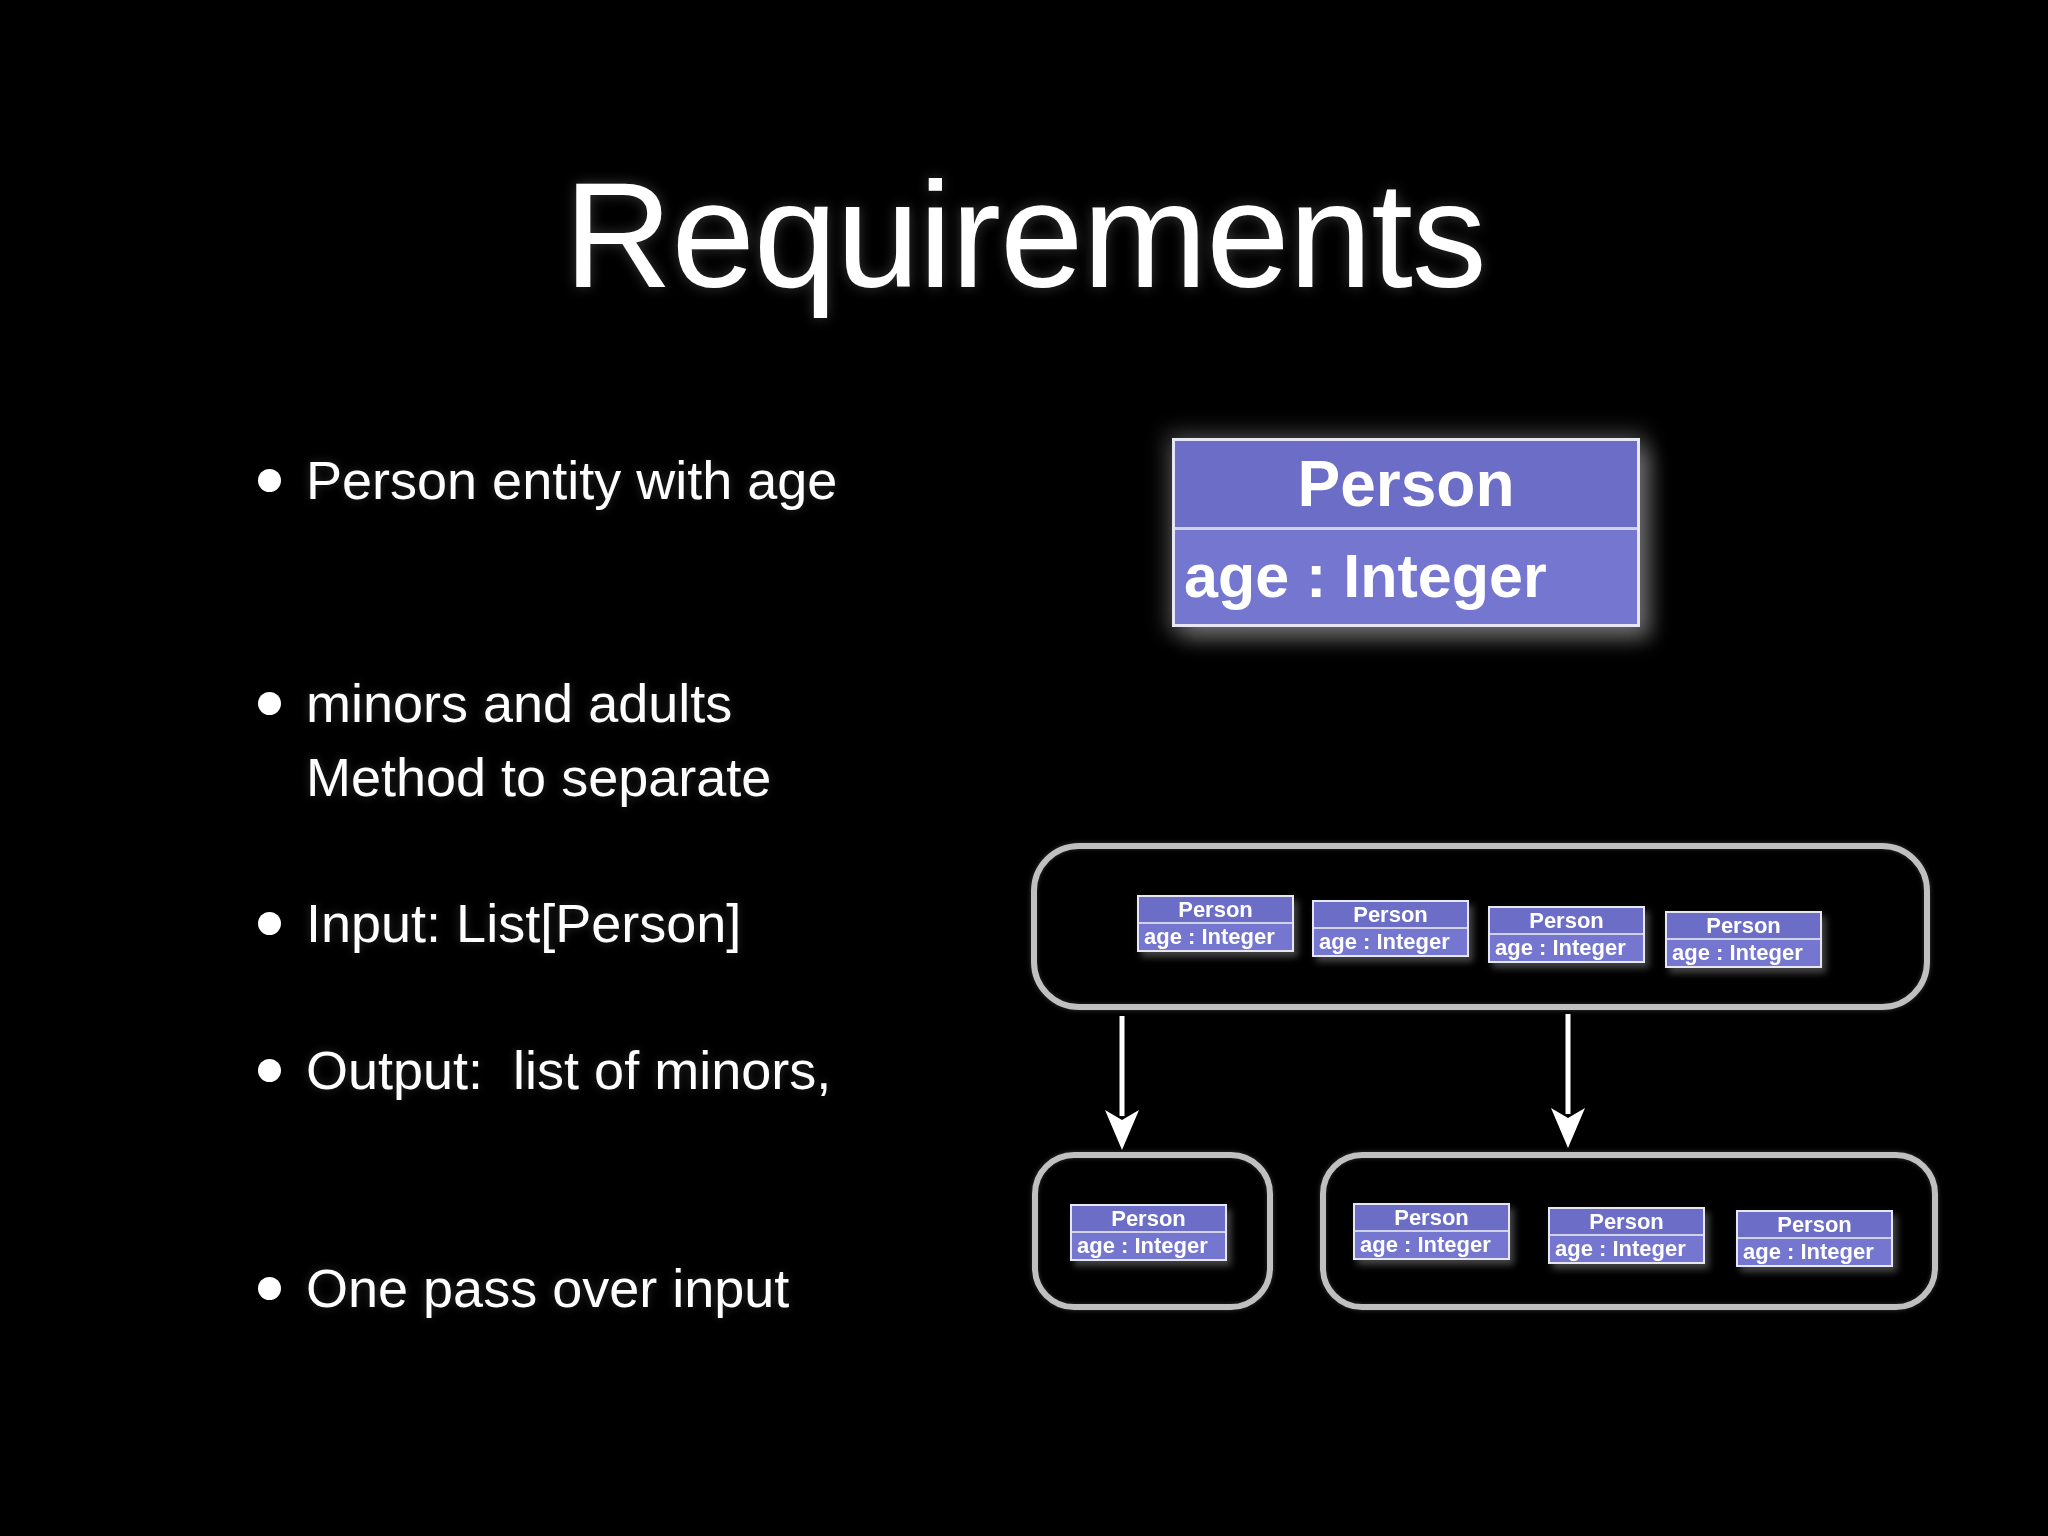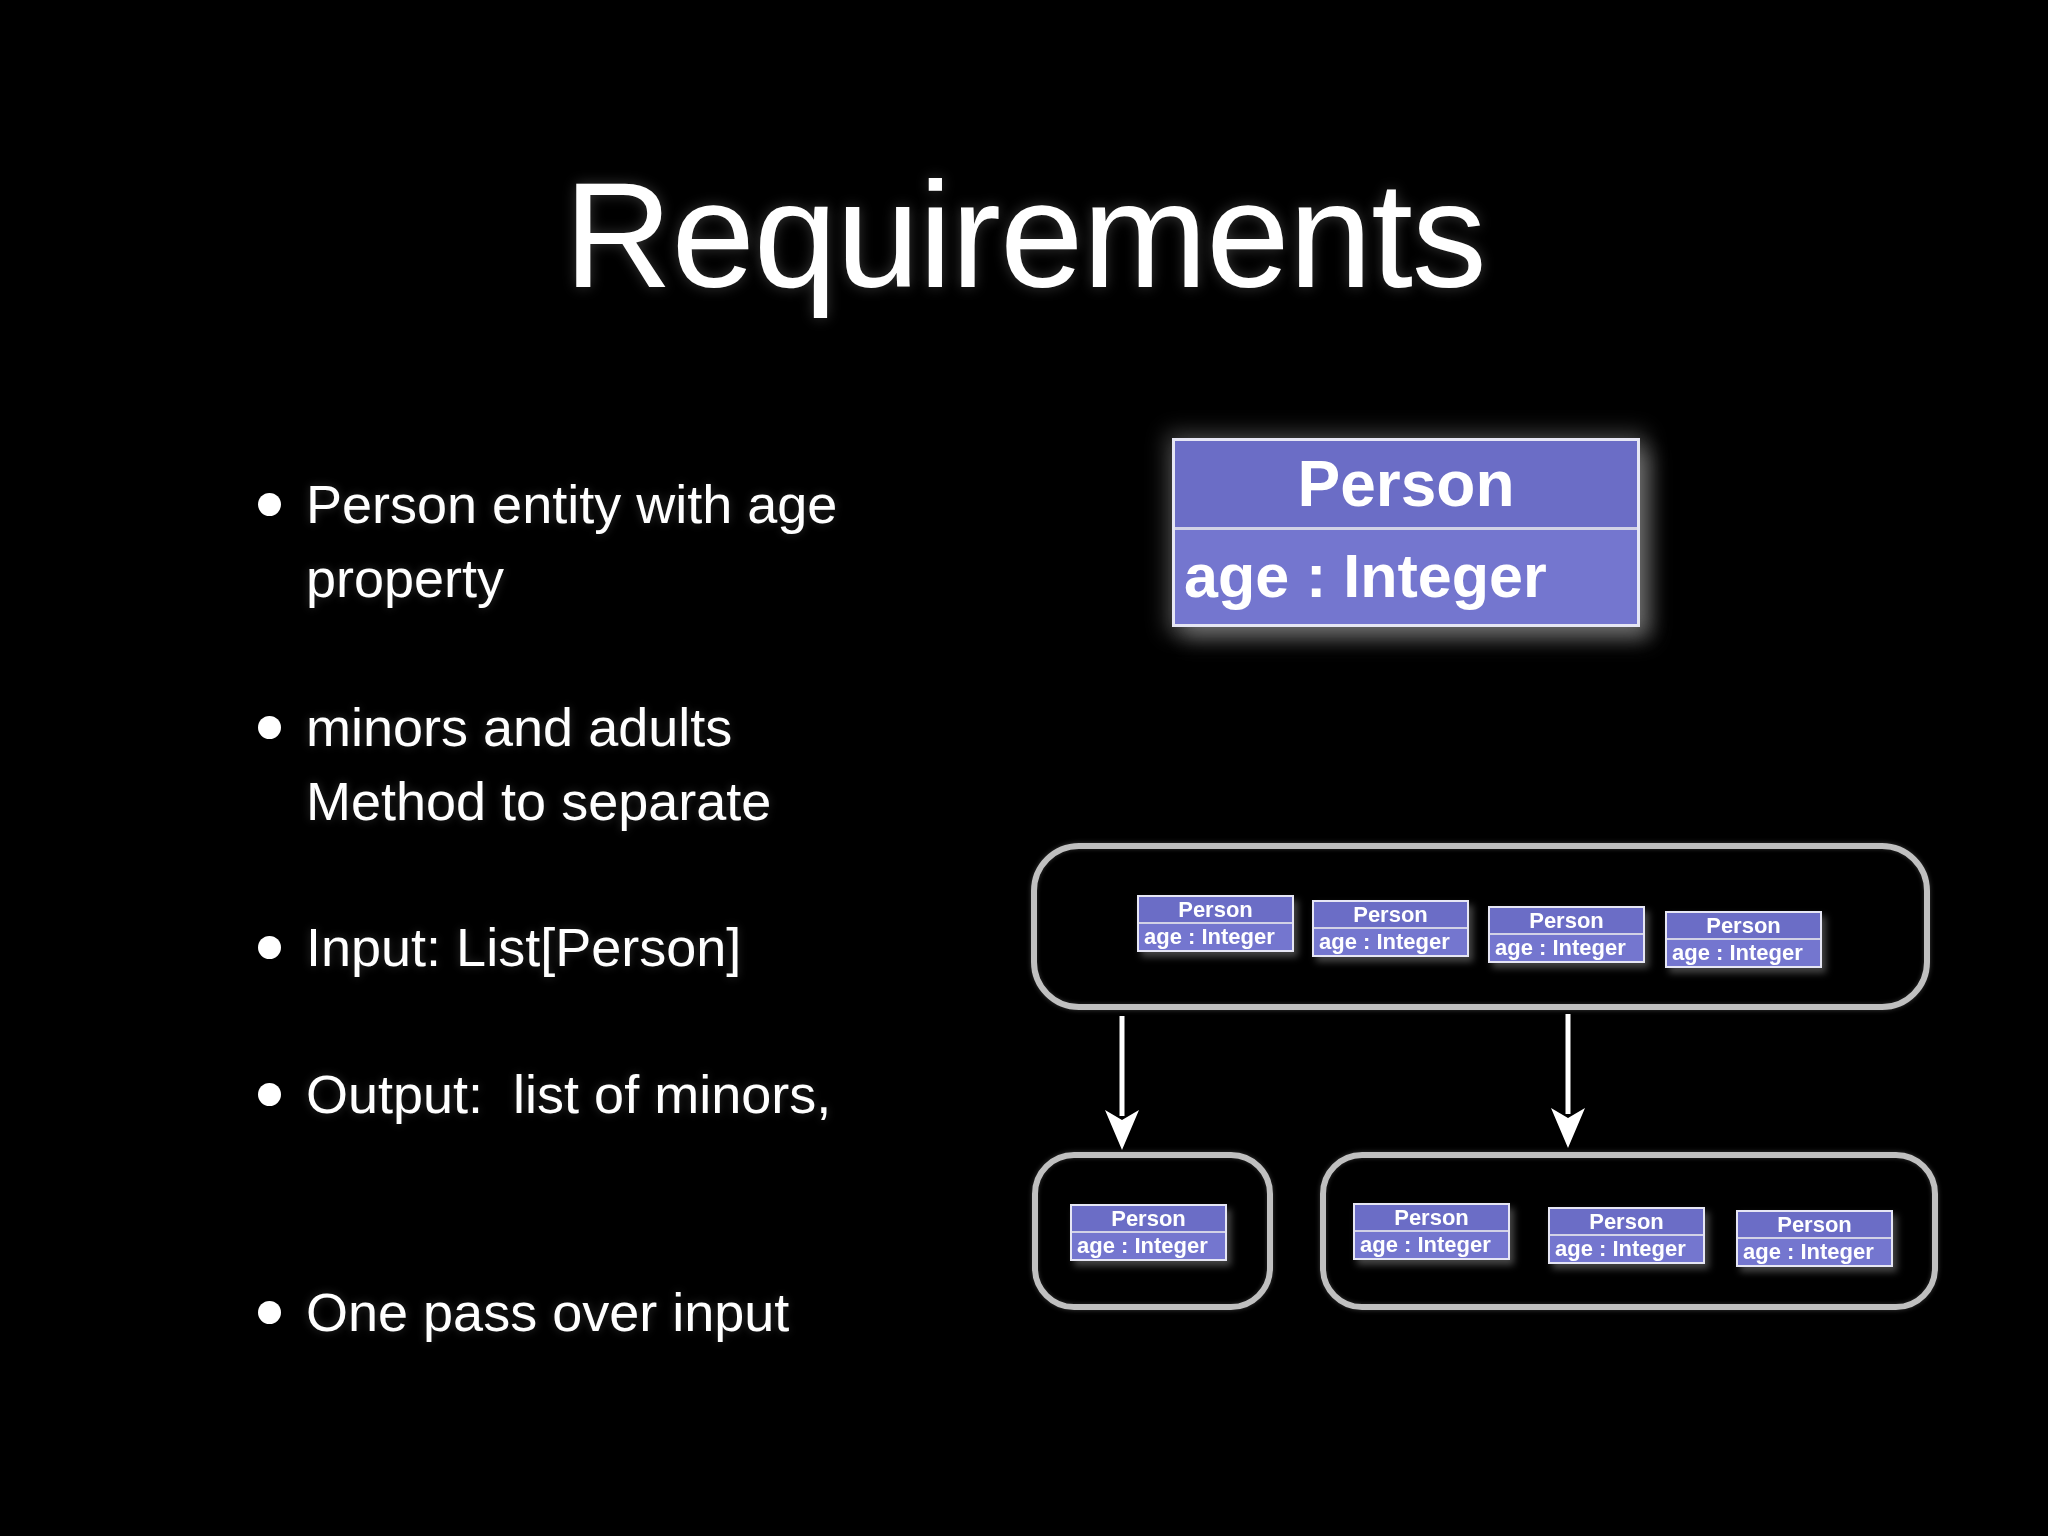--- a/index.html
+++ b/index.html
@@ -29,21 +29,20 @@
 
   
   .bullets { position: absolute; left: 258px; top: 0; width: 760px; }
   .bullet {
     position: absolute;
     left: 0;
     padding-left: 48px;
     font-size: 54px;
     line-height: 74px;
     text-shadow: 0 0 10px rgba(255,255,255,0.18);
-    margin-top: 24px;
   }
   .bullet .dot {
     position: absolute;
     left: 0; top: 26px;
     width: 23px; height: 23px;
     border-radius: 50%;
     background: #fff;
   }
   .b-line { display: block; white-space: pre-wrap; }
 
@@ -99,21 +98,20 @@
 <body>
 
 <div class="stage">
 
   <h1 class="slide-title">Requirements</h1>
 
   <div class="bullets">
     <div class="bullet" style="top:443px">
       <span class="dot"></span>
       <span class="b-line">Person entity with age</span>
-      <span class="b-line">property</span>
     </div>
     <div class="bullet" style="top:666px">
       <span class="dot"></span>
       <span class="b-line">minors and adults</span>
       <span class="b-line">Method to separate</span>
     </div>
     <div class="bullet" style="top:886px">
       <span class="dot"></span>
       <span class="b-line">Input: List[Person]</span>
     </div>

